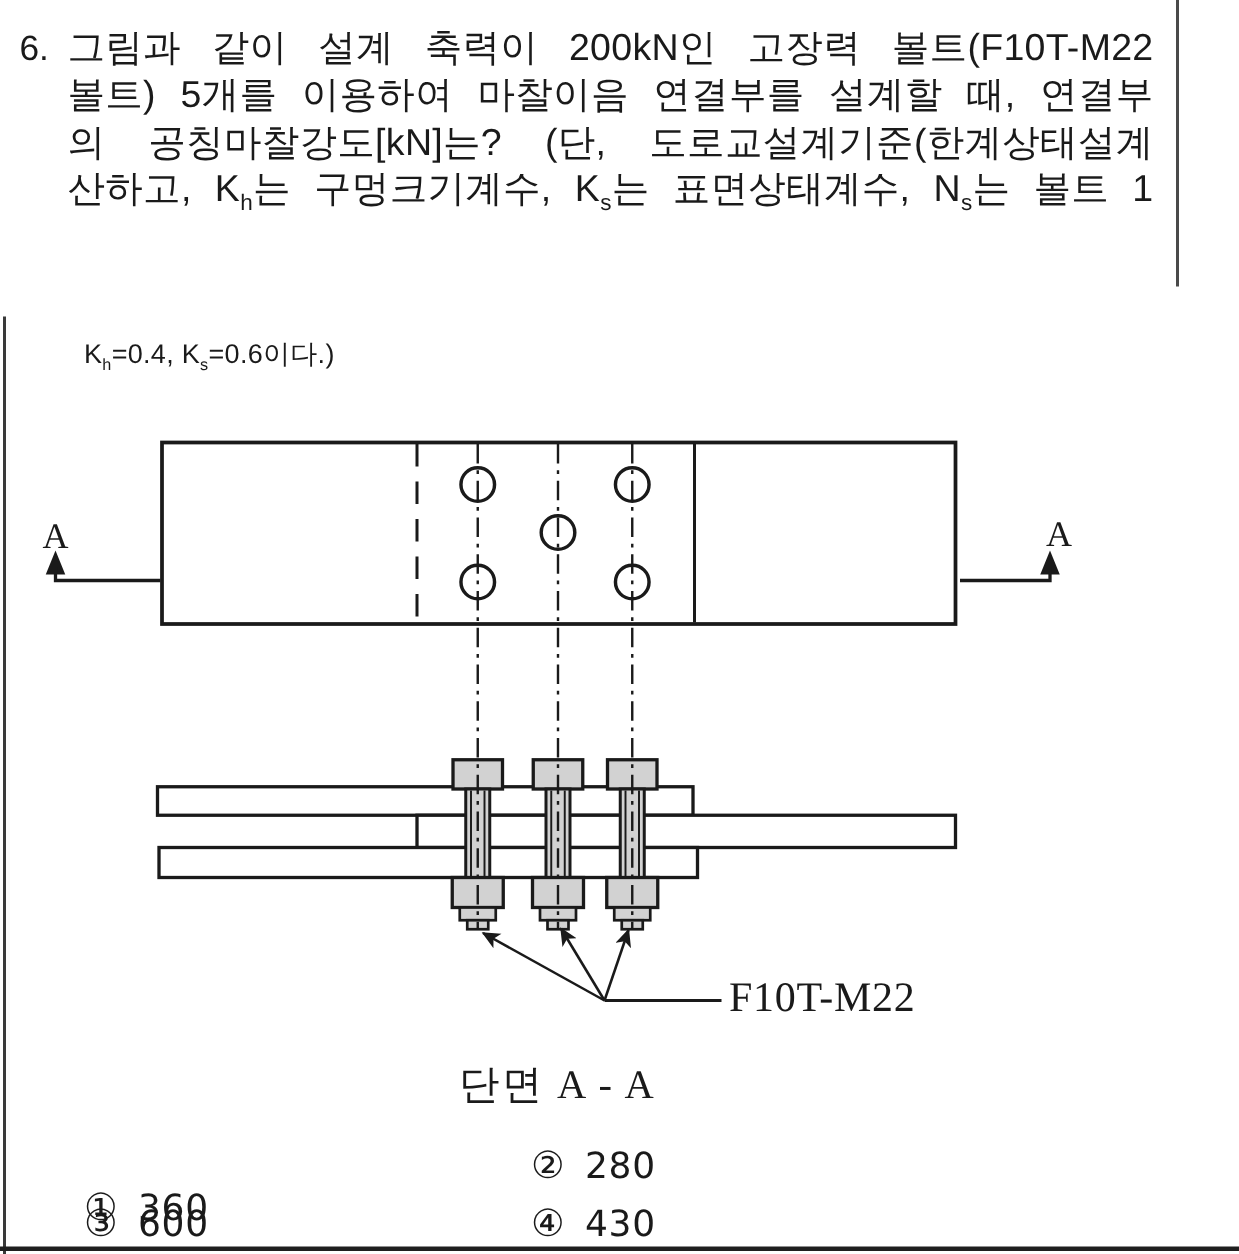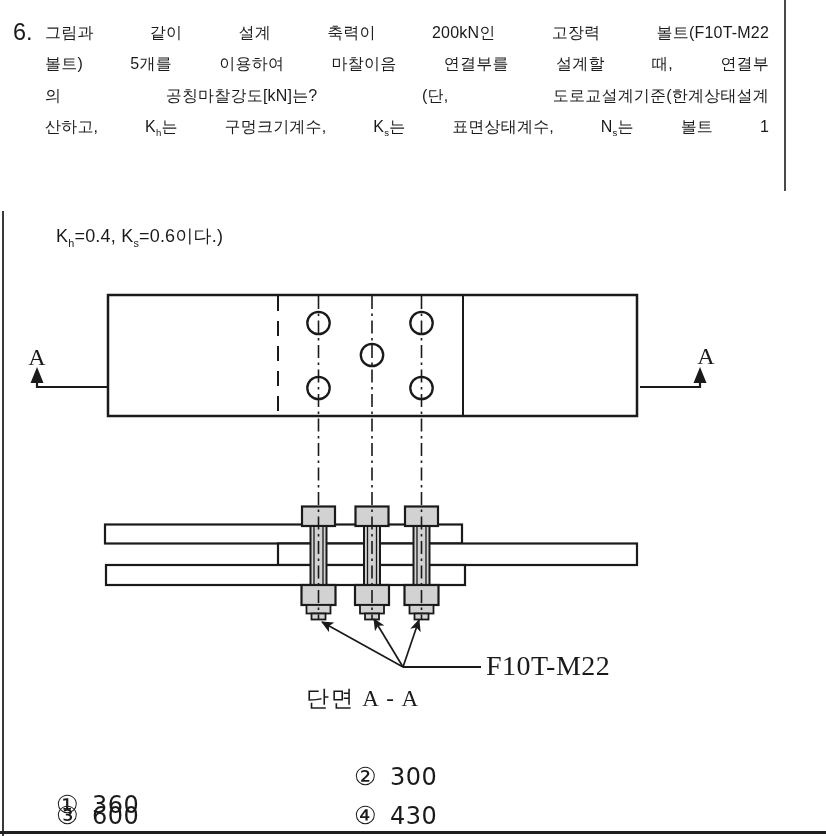--- a/index.html
+++ b/index.html
@@ -11,36 +11,36 @@
   
   .border-right   { position:absolute; left:784px; top:0;     width:2px;  height:191px; background:#4a4a4a; }
   .border-left    { position:absolute; left:2px;   top:211px; width:2px;  height:625px; background:#3a3a3a; }
   .border-bottom  { position:absolute; left:0;     top:831px; width:826px; height:3px;  background:#1f1f1f; }
   
   .q-num {
     position:absolute; left:13px; top:17px; font-size:23.5px; line-height:31.4px;
   }
   .q-body {
     position:absolute; left:45px; top:17px; width:724px;
-    font-size:16px; line-height:31.4px; letter-spacing:0.2px;
+    font-size:25px; line-height:31.4px; letter-spacing:0.2px;
   }
   .q-line { text-align:justify; text-align-last:justify; white-space:normal; height:31.4px; }
   .q-line.last { text-align-last:left; }
   sub { font-size:60%; line-height:0; }
   .condition {
     position:absolute; left:56px; top:221px; font-size:18px; line-height:31px; letter-spacing:0.2px;
   }
   
   .bolt-label {
     position:absolute; left:486px; top:653px; font-family:"Liberation Serif","DejaVu Serif",serif;
     font-size:28px; line-height:26px; letter-spacing:0.5px;
   }
   .caption {
-    position:absolute; left:306px; top:684px; font-family:"Liberation Serif","DejaVu Serif",serif;
-    font-size:23px; line-height:30px; letter-spacing:1.5px;
+    position:absolute; left:306px; top:708px; font-family:"Liberation Serif","DejaVu Serif",serif;
+    font-size:27px; line-height:30px; letter-spacing:1.5px;
   }
   
   svg.drawing { position:absolute; left:0; top:0; }
   .ln   { stroke:#1a1a1a; fill:none; }
   .fillw{ fill:#ffffff; stroke:#1a1a1a; }
   .fillg{ fill:#d2d2d2; stroke:#1a1a1a; }
   .blk  { fill:#1a1a1a; stroke:none; }
   text.marker-a { font-family:"Liberation Serif","DejaVu Serif",serif; font-size:24px; fill:#1a1a1a; }
   
   .choice {
@@ -140,21 +140,21 @@
     <line class="ln" x1="403" y1="667" x2="481" y2="667" stroke-width="2"></line>
   </svg>
 
   <div class="bolt-label">F10T-M22</div>
   <div class="caption">단면 A - A</div>
 
   <div class="choice c1">
     <span class="mk">①</span><span>360</span>
   </div>
   <div class="choice c2">
-    <span class="mk">②</span><span>300</span>
+    <span class="mk">②</span><span>280</span>
   </div>
   <div class="choice c3">
     <span class="mk">③</span><span>600</span>
   </div>
   <div class="choice c4">
     <span class="mk">④</span><span>430</span>
   </div>
 
 </div>
 

